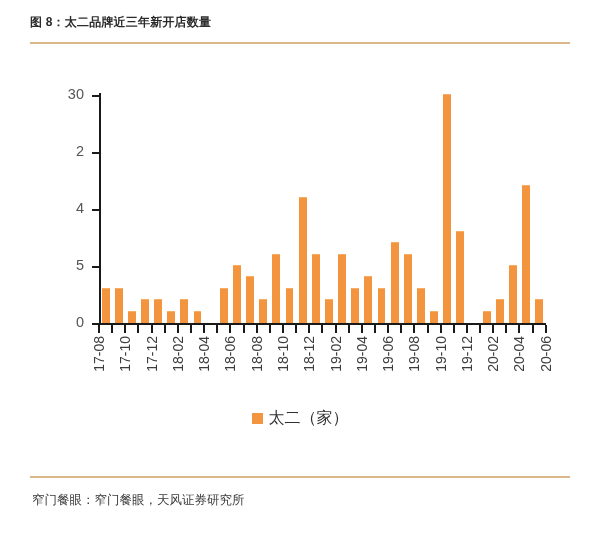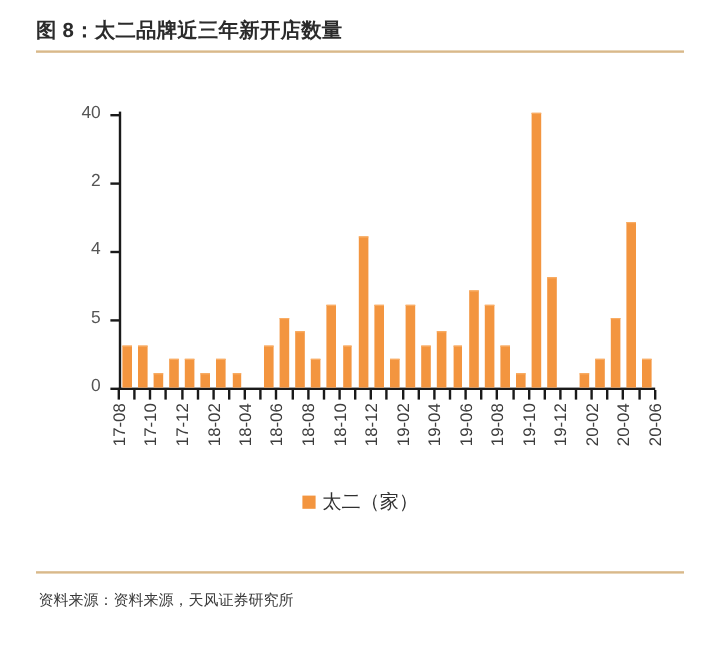--- a/index.html
+++ b/index.html
@@ -8,21 +8,21 @@
     background:#ffffff;
     font-family:"Liberation Sans","DejaVu Sans",sans-serif;
     -webkit-font-smoothing:antialiased;
     overflow:hidden;
   }
   .page{position:relative;width:600px;height:541px;box-sizing:border-box;}
 
   
   .fig-title{
     position:absolute;left:30px;top:14px;
-    font-size:17px;font-weight:bold;color:#2b2b2b;
+    font-size:12px;font-weight:bold;color:#2b2b2b;
     letter-spacing:.2px;white-space:nowrap;
   }
   .rule-top{
     position:absolute;left:30px;top:42px;width:540px;height:2px;
     background:#d9b98a;
   }
   .rule-bottom{
     position:absolute;left:30px;top:476px;width:540px;height:2px;
     background:#d9b98a;
   }
@@ -102,21 +102,21 @@
 
   <div class="fig-title">图 8：太二品牌近三年新开店数量</div>
   <div class="rule-top"></div>
 
   <div class="plot-wrap">
     <div class="ylabels">
         <div class="ylabel" style="top: 263px;">0</div>
         <div class="ylabel" style="top: 206px;">5</div>
         <div class="ylabel" style="top: 149px;">4</div>
         <div class="ylabel" style="top: 92px;">2</div>
-        <div class="ylabel" style="top: 35px;">40</div>
+        <div class="ylabel" style="top: 35px;">30</div>
       </div>
     <div class="axis-line"></div>
     <div class="axis-base"></div>
     <div class="bars">
         <div class="slot">
           <div class="bar" title="17-08: 3" style="height: 34.2px;"></div>
         </div>
         <div class="slot">
           <div class="bar" title="17-09: 3" style="height: 34.2px;"></div>
         </div>
@@ -399,15 +399,15 @@
       <div class="ytick" style="top: 92px;"></div>
       <div class="ytick" style="top: 35px;"></div>
     </div>
 
   <div class="legend">
     <span class="legend-swatch"></span>
     <span class="legend-label">太二（家）</span>
   </div>
 
   <div class="rule-bottom"></div>
-  <div class="source">资料来源：资料来源，天风证券研究所</div>
+  <div class="source">窄门餐眼：窄门餐眼，天风证券研究所</div>
 
 </div>
 
 </body></html>

